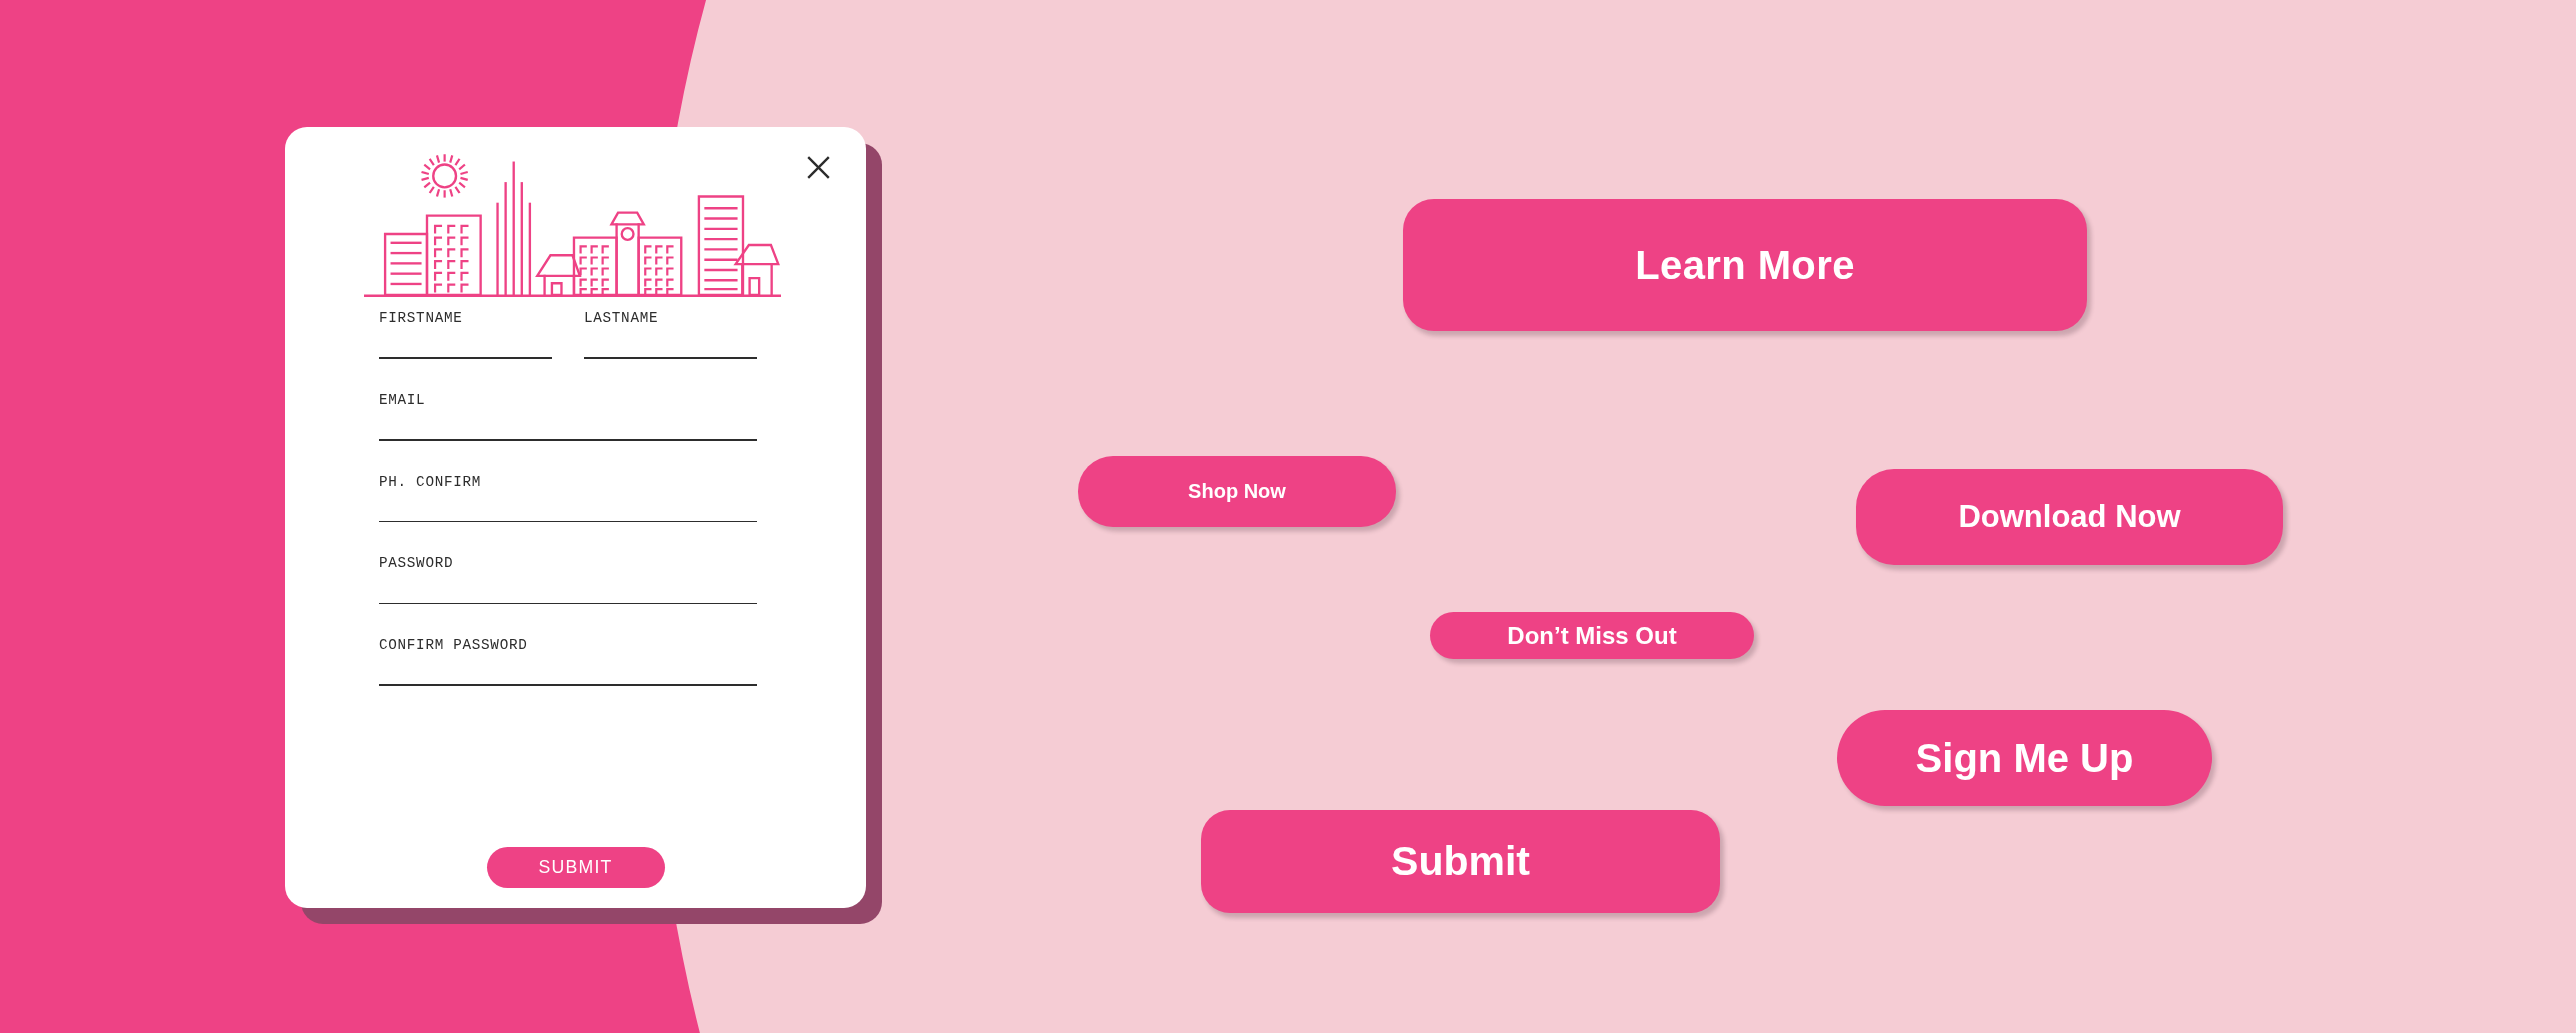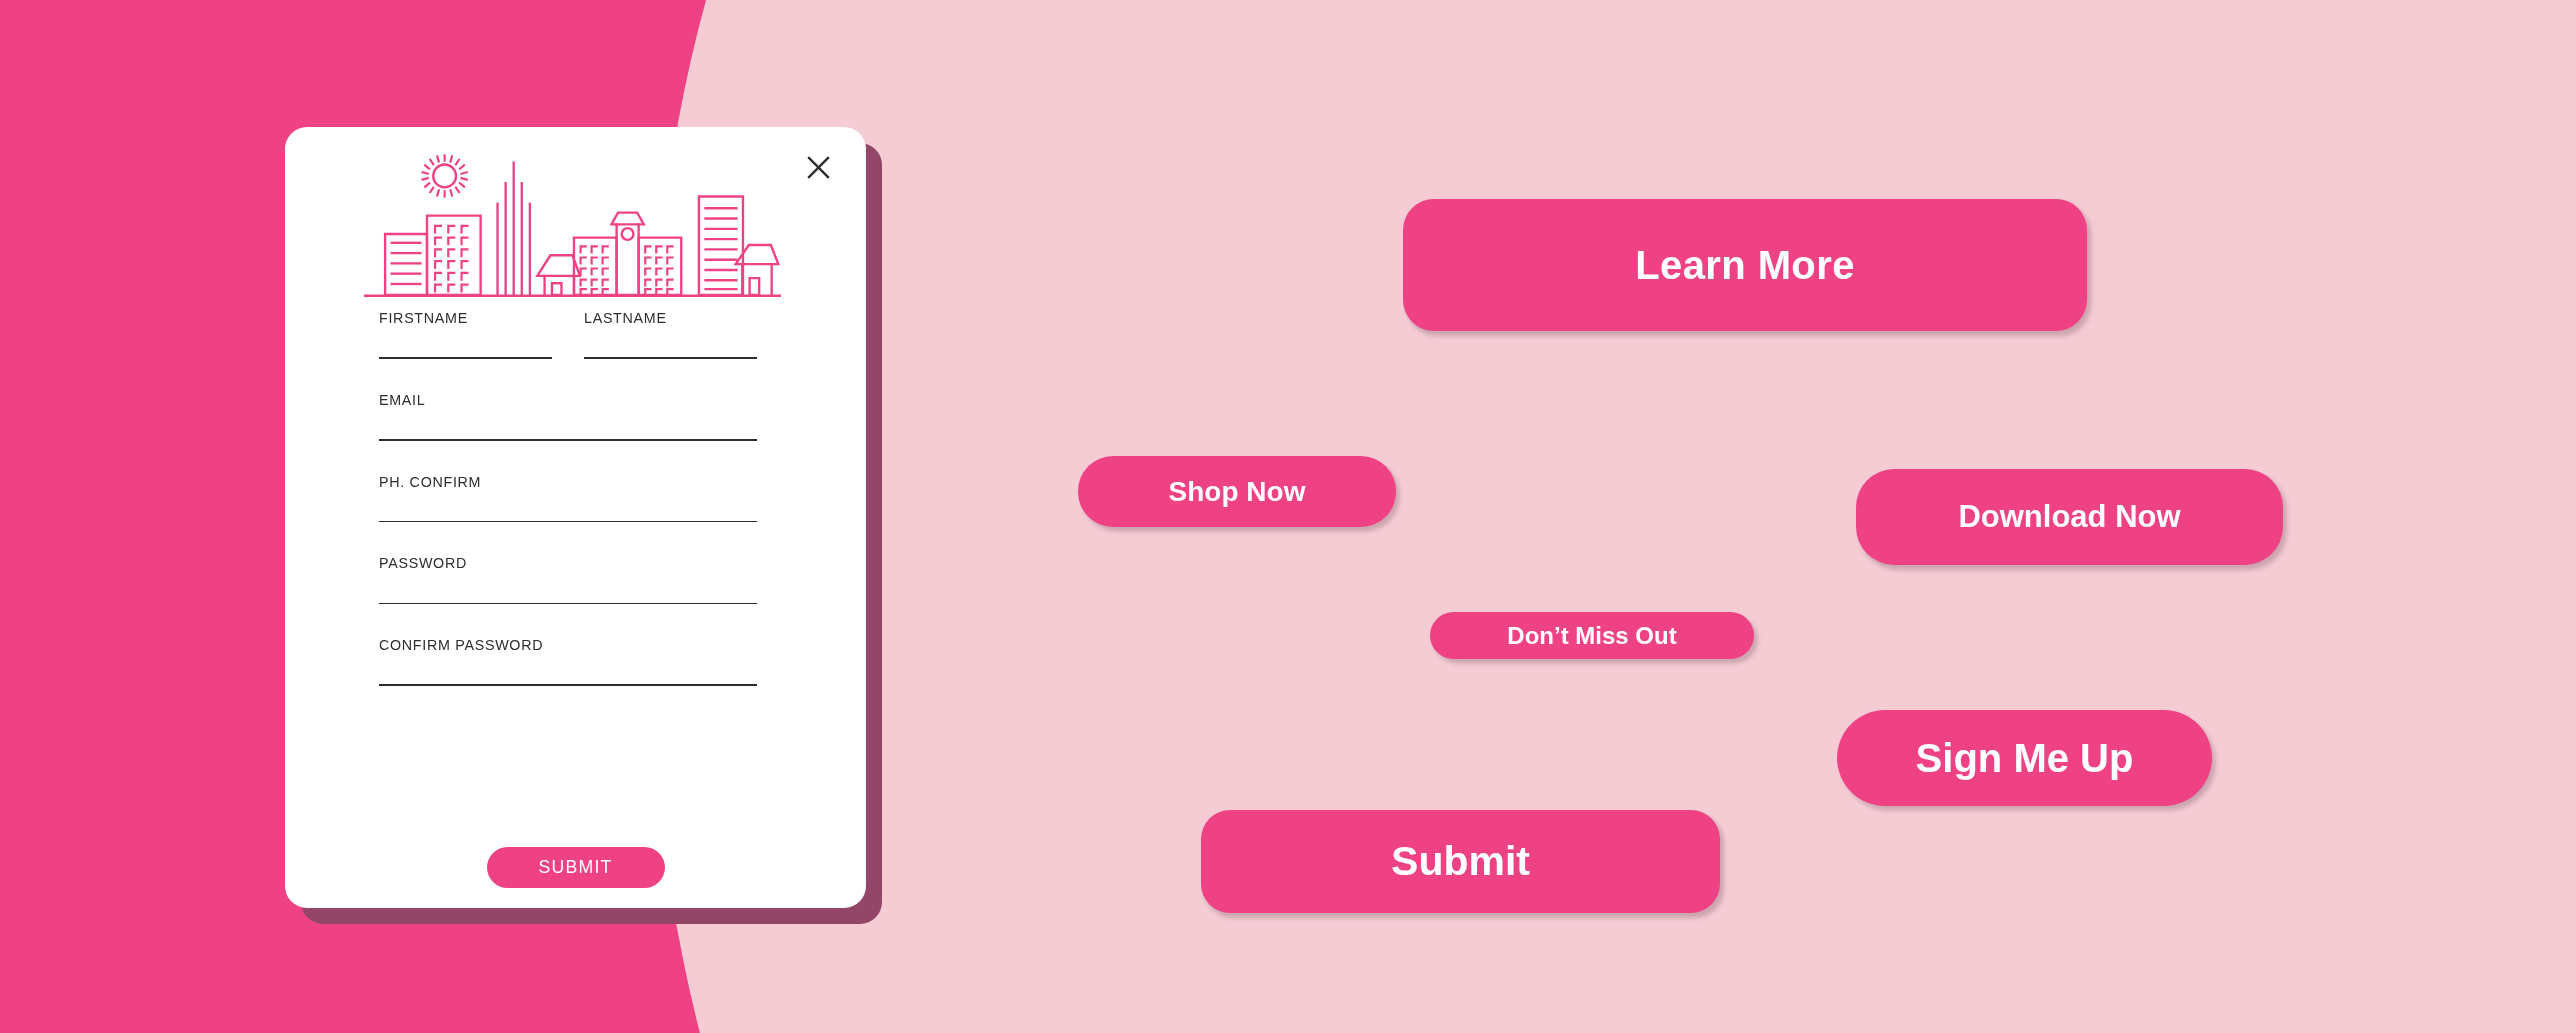--- a/index.html
+++ b/index.html
@@ -76,21 +76,21 @@
   }
 
   #form-fields {
     position: absolute;
     left: 94px;
     top: 184px;
     width: 378px;
   }
 
   .field-label {
-    font-family: Liberation Sans, sans-serif;
+    font-family: Liberation Mono, monospace;
     font-size: 14.3px;
     letter-spacing: 0.7px;
     color: #2d2d2d;
     font-weight: 400;
     display: block;
     line-height: 1;
   }
 
   .field-line {
     display: block;
@@ -152,21 +152,21 @@
     left: 1403px; top: 184px;
     width: 684px; height: 132px;
     border-radius: 31px;
     font-size: 40px;
     letter-spacing: 0.4px;
   }
   #cta-shop-now {
     left: 1078px; top: 441px;
     width: 318px; height: 71px;
     border-radius: 35px;
-    font-size: 28px;
+    font-size: 20px;
   }
   #cta-download-now {
     left: 1856px; top: 454px;
     width: 427px; height: 96px;
     border-radius: 38px;
     font-size: 31px;
   }
   #cta-dont-miss-out {
     left: 1430px; top: 597px;
     width: 324px; height: 47px;

